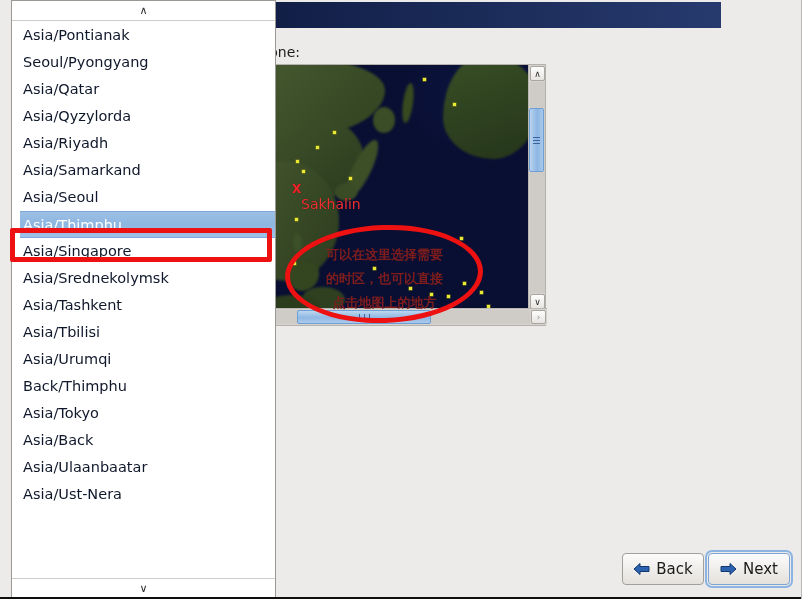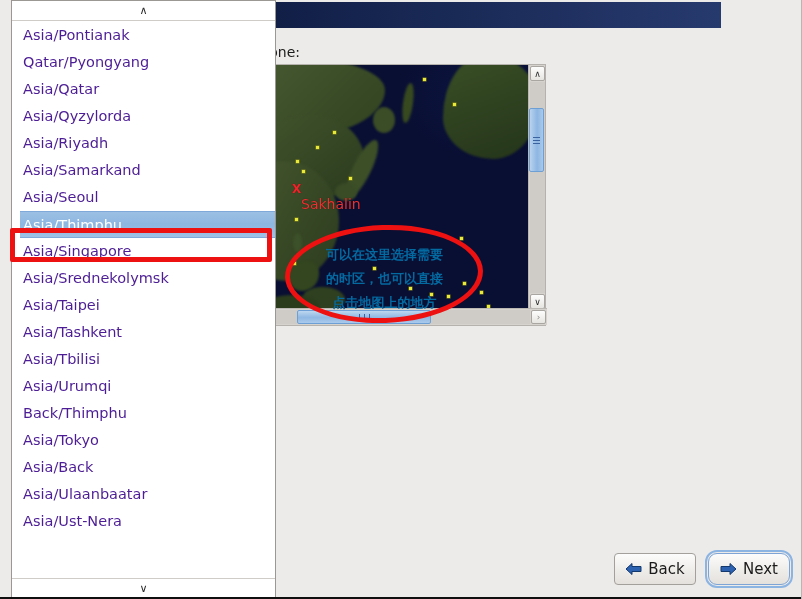--- a/index.html
+++ b/index.html
@@ -219,36 +219,35 @@
   }
 
   .time-text {
     position: absolute;
     left: 222px; top: 328px;
     font-size: 14px; color: #1b1b1b;
     white-space: nowrap;
   }
 
   
-  .btn-row { position: absolute; right: 12px; bottom: 14px; display: flex; gap: 12px; }
+  .btn-row { position: absolute; right: 12px; bottom: 14px; display: flex; gap: 4px; }
   .wbtn {
     width: 82px; height: 32px;
     background: linear-gradient(#fcfcfc,#efedea 52%,#e4e1dd);
     border: 1px solid #a3a09c;
     border-radius: 4px;
     display: flex; align-items: center; justify-content: center;
     gap: 6px;
     font-size: 15px; color: #1b1b1b;
     box-sizing: border-box;
   }
   .wbtn.focus {
     outline: 2px solid #8cb4e2;
     outline-offset: 1px;
     border-color: #7da4d4;
-    border-radius: 9px;
   }
   .arrow { width: 17px; height: 14px; display: block; }
 
   
   .popup {
     position: absolute;
     left: 11px; top: 0px;
     width: 265px; height: 599px;
     background: #ffffff;
     border: 1px solid #9b9894;
@@ -266,21 +265,21 @@
   .popup-arrow.bottom { bottom: 0; border-bottom: none; border-top: 1px solid #cfccc8; }
   .popup-list {
     position: absolute; left: 0; right: 0; top: 21px; bottom: 21px;
     overflow: hidden;
   }
   .opt {
     height: 27px;
     line-height: 27px;
     padding-left: 11px;
     font-size: 14.5px;
-    color: #4c1d95;
+    color: #0f172a;
     white-space: nowrap;
     box-sizing: border-box;
   }
   .opt.sel {
     background: linear-gradient(to bottom, #9cc0e4 0%, #8db6e0 50%, #9ec3e8 100%);
     color: #ffffff;
     border-top: 1px solid #7fa9d8;
     border-bottom: 1px solid #7fa9d8;
     margin-left: 8px;
     padding-left: 3px;
@@ -301,21 +300,21 @@
     width: 198px; height: 98px;
     border: 5px solid #ee1111;
     border-radius: 50%;
     box-sizing: border-box;
     transform: rotate(-2deg);
   }
   .anno-text {
     position: absolute;
     left: 297px; top: 243px;
     width: 175px;
-    color: #0369a1;
+    color: #7f1d1d;
     font-size: 13px;
     line-height: 24px;
     font-weight: bold;
     text-align: center;
   }
   .anno-text div { white-space: nowrap; }
 </style>
 </head>
 <body>
 
@@ -405,30 +404,29 @@
         <path d="M16 7 L10 1.5 L10 4.5 L1 4.5 L1 9.5 L10 9.5 L10 12.5 Z" fill="#2d62b0" stroke="#13386e" stroke-width="1" stroke-linejoin="round"></path>
       </svg>
       <span>Next</span>
     </div>
   </div>
 
   <div class="popup">
     <div class="popup-arrow top">∧</div>
     <div class="popup-list" id="opt-list">
         <div class="opt">Asia/Pontianak</div>
-        <div class="opt">Qatar/Pyongyang</div>
+        <div class="opt">Seoul/Pyongyang</div>
         <div class="opt">Asia/Qatar</div>
         <div class="opt">Asia/Qyzylorda</div>
         <div class="opt">Asia/Riyadh</div>
         <div class="opt">Asia/Samarkand</div>
         <div class="opt">Asia/Seoul</div>
         <div class="opt sel">Asia/Thimphu</div>
         <div class="opt">Asia/Singapore</div>
         <div class="opt">Asia/Srednekolymsk</div>
-        <div class="opt">Asia/Taipei</div>
         <div class="opt">Asia/Tashkent</div>
         <div class="opt">Asia/Tbilisi</div>
         <div class="opt">Asia/Urumqi</div>
         <div class="opt">Back/Thimphu</div>
         <div class="opt">Asia/Tokyo</div>
         <div class="opt">Asia/Back</div>
         <div class="opt">Asia/Ulaanbaatar</div>
         <div class="opt">Asia/Ust-Nera</div>
       </div>
     <div class="popup-arrow bottom">∨</div>

